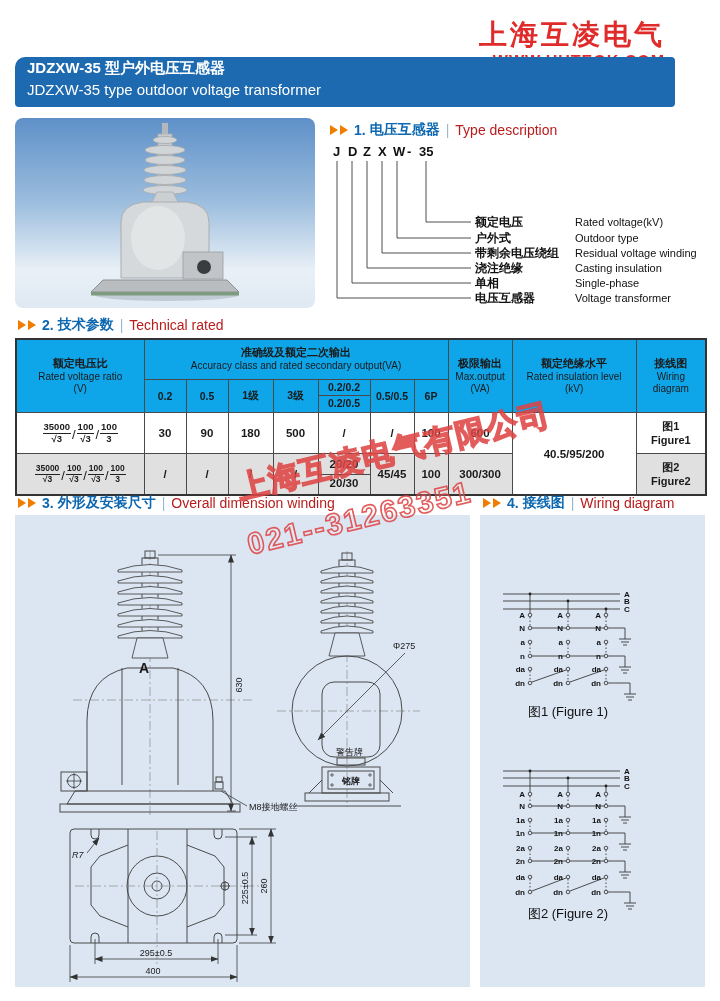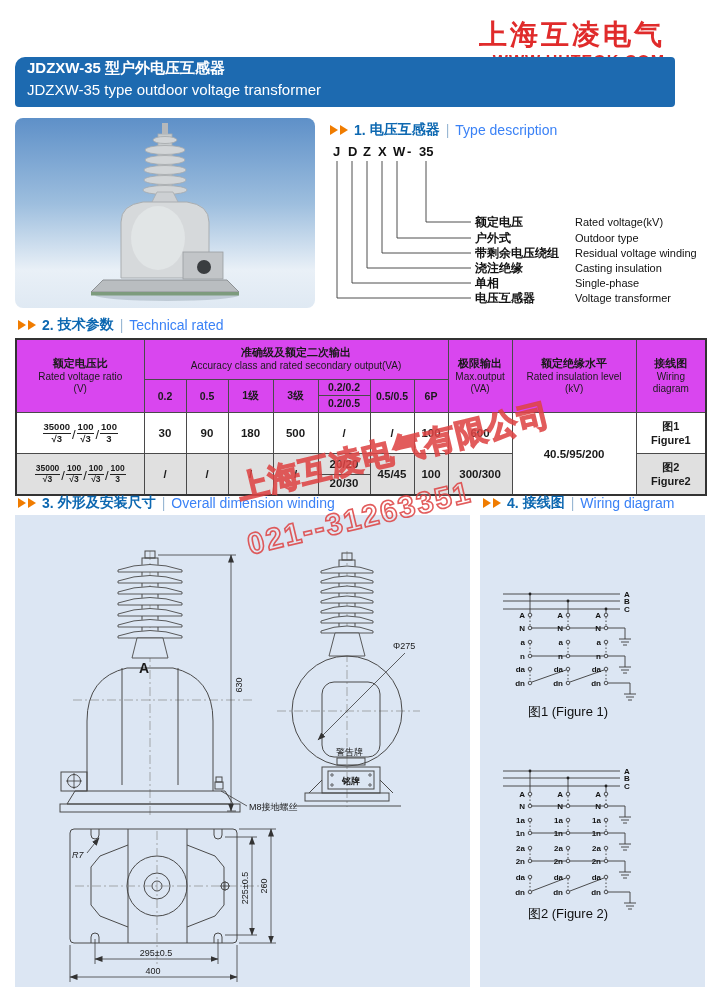--- a/index.html
+++ b/index.html
@@ -17,36 +17,36 @@
                padding:0 0 0 12px; box-sizing:border-box; }
   .title-zh { font-size:15px; font-weight:bold; line-height:1.45; }
   .title-en { font-size:15px; line-height:1.4; }
 
   
   .sec-head { position:absolute; display:flex; align-items:center; white-space:nowrap; }
   .tri { width:0; height:0; border-left:8px solid #f07c00; border-top:5px solid transparent;
          border-bottom:5px solid transparent; margin-right:2px; }
   .sec-num, .sec-zh { font-size:14px; font-weight:bold; color:#0d68b1; margin-left:4px; }
   .sec-sep { color:#9ab8d4; margin:0 6px; font-size:14px; }
-  .sec-en { font-size:14px; color:#3b82f6; }
+  .sec-en { font-size:14px; color:#b91c1c; }
 
   
   .product-panel { position:absolute; left:15px; top:118px; width:300px; height:190px;
                    border-radius:8px; background:linear-gradient(#5e90c8, #9dbede 45%, #e9f0f7 80%, #dfe9f3); }
 
   
   .type-svg { position:absolute; left:323px; top:140px; }
 
   
   .tech-table { position:absolute; left:15px; top:338px; width:690px; border-collapse:collapse;
                 table-layout:fixed; font-size:11.5px; color:#1a1a1a; }
   .tech-table th, .tech-table td { border:1px solid #4a4a4a; text-align:center; vertical-align:middle;
                 padding:0; overflow:hidden; }
   .tech-table { border:2px solid #333; }
-  .tech-table thead th { background:#d946ef; font-weight:bold; }
+  .tech-table thead th { background:#0ea5e9; font-weight:bold; }
   .th-zh { font-size:11px; font-weight:bold; line-height:1.25; }
   .th-en { font-size:10px; font-weight:normal; line-height:1.2; }
   .row-a td { background:#fff; height:40px; font-weight:bold; }
   .row-b td { background:#e0e0e0; height:40px; font-weight:bold; }
   .cell-white { background:#fff !important; font-weight:bold; }
   .stack div { line-height:1.5; }
   .stack .stack-b { border-top:1px solid #4a4a4a; }
   .frac { display:inline-block; vertical-align:middle; text-align:center; font-weight:bold; }
   .frac .num { display:block; border-bottom:1px solid #222; padding:0 1px; line-height:1.15; }
   .frac .den { display:block; line-height:1.15; }

